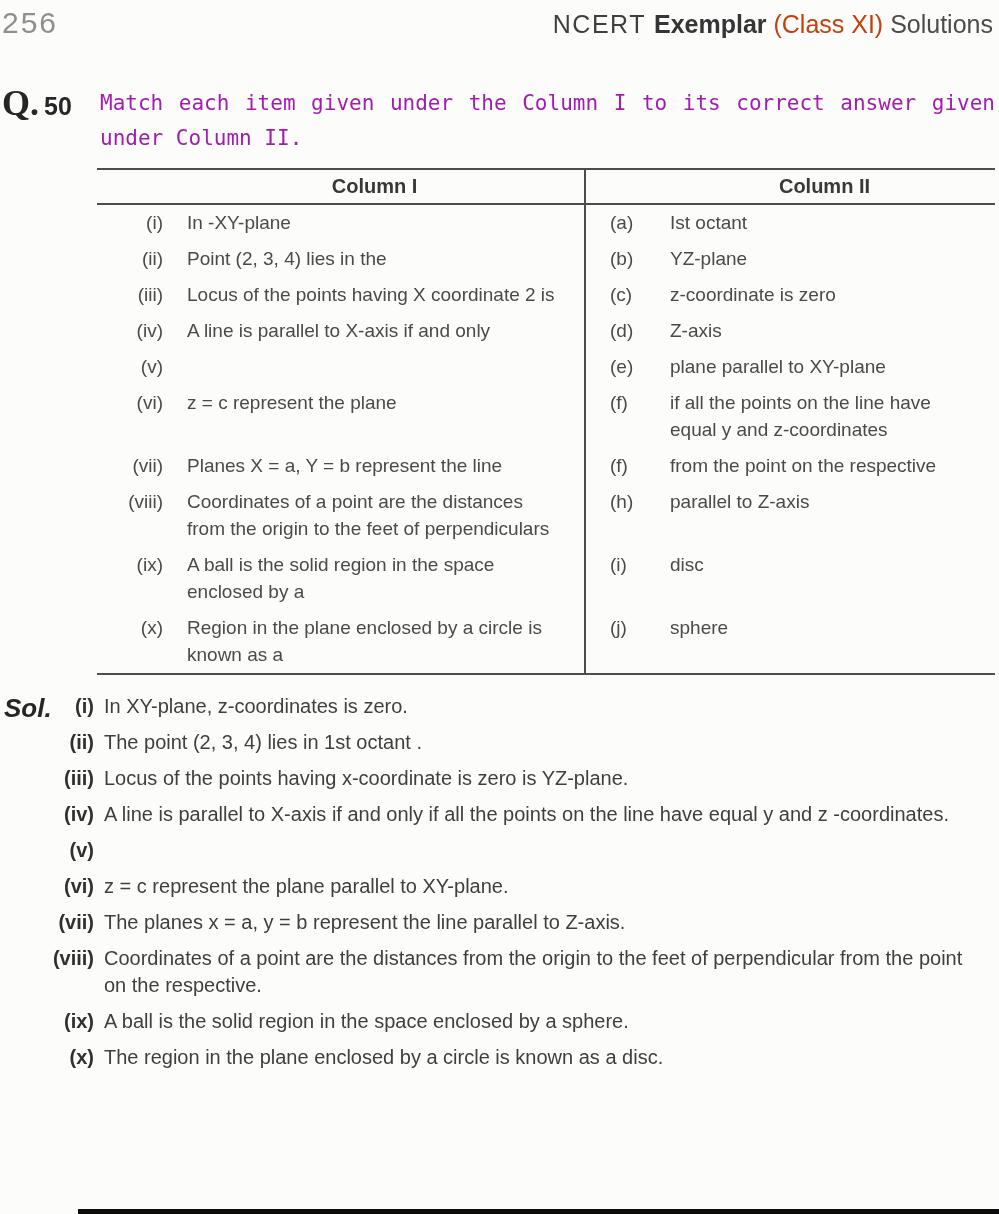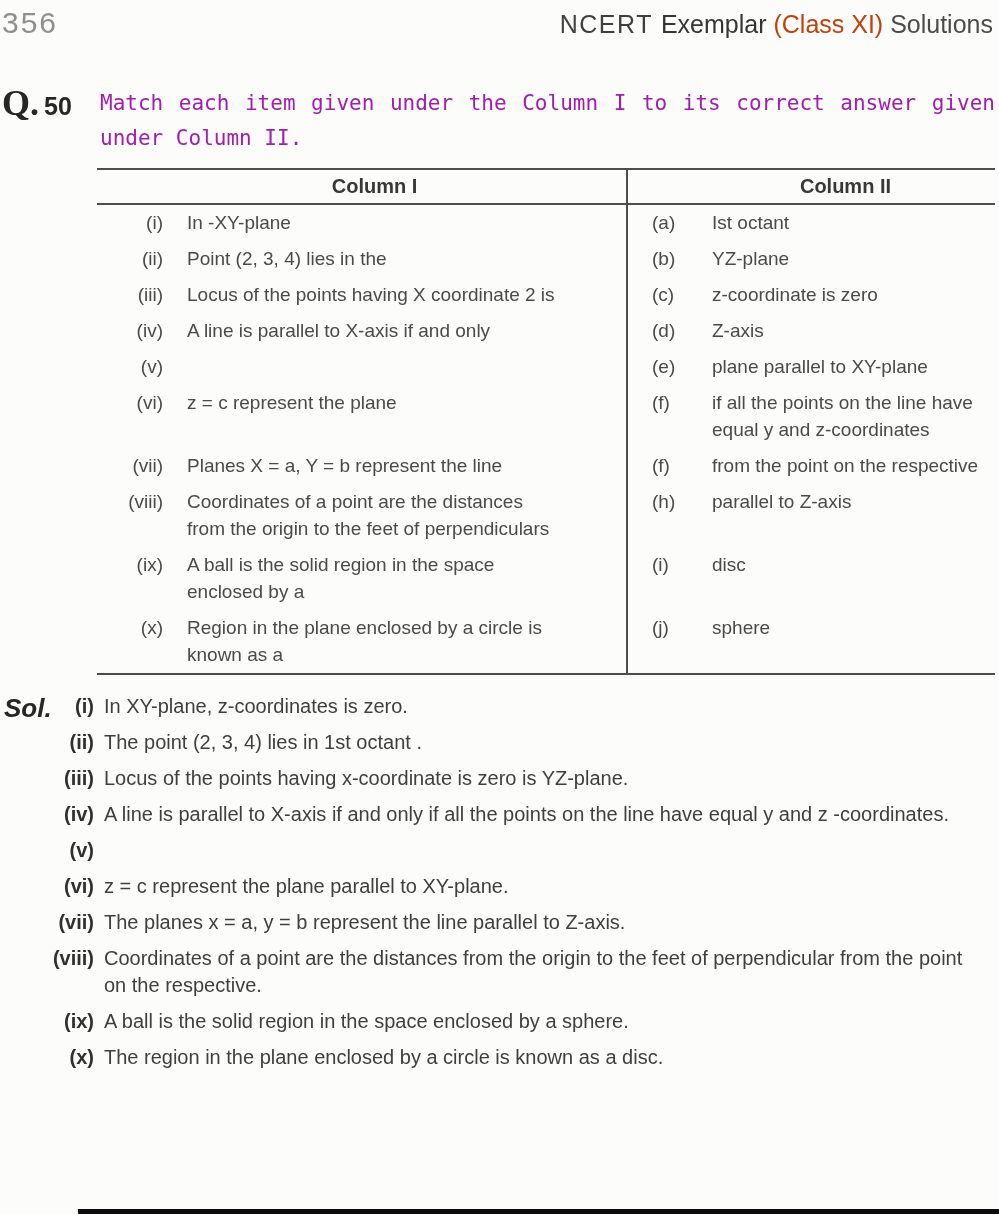--- a/index.html
+++ b/index.html
@@ -11,38 +11,38 @@
     position:relative;
     overflow:hidden;
   }
   .page { position:absolute; inset:0; padding:4px 4px 0 2px; }
 
   
   .page-header { display:flex; justify-content:space-between; align-items:baseline; padding:2px 2px 0 0; }
   .page-number { font-size:30px; color:#8f8f8f; letter-spacing:2px; }
   .header-title { font-size:25px; color:#4a4a4a; white-space:nowrap; }
   .ht-ncert { letter-spacing:1.5px; color:#3f3f3f; }
-  .ht-bold { font-weight:normal; color:#353535; }
+  .ht-bold { font-weight:bold; color:#353535; }
   .ht-muted { color:#c2410c;margin-top:32px; }
   .ht-suffix { color:#4c4c4c; }
 
   
   .question { display:flex; margin-top:46px; }
   .q-label { width:98px; flex:none; white-space:nowrap; }
   .q-q { font-family:"Liberation Serif", serif; font-weight:bold; font-size:36px; color:#262626; line-height:34px; }
   .q-num { font-weight:bold; font-size:25px; color:#262626; margin-left:5px; }
   .q-text {
     font-family:"DejaVu Sans Mono", monospace;
     font-size:21px; line-height:35px;
     text-align:justify; color:#a21caf; width:897px;
   }
 
   
   .match-table { margin-left:95px; margin-top:12px; border-top:2px solid #4d4d4d; border-bottom:2px solid #4d4d4d; }
-  .t-head, .t-row { display:grid; grid-template-columns:487px 1fr;gap:42px; }
+  .t-head, .t-row { display:grid; grid-template-columns:487px 1fr; }
   .t-head { border-bottom:2px solid #4d4d4d; }
   .t-head .hcell { text-align:center; font-weight:bold; font-size:20px; color:#383838; padding:5px 0 5px 68px; }
   .t-cell-r { border-left:2px solid #4d4d4d; }
   .t-row { font-size:19px; line-height:27px; color:#4a4a4a; }
   .cell-l { display:flex; padding:4px 10px 5px 0; }
   .cell-l .num { width:52px; margin-left:14px; text-align:right; flex:none; }
   .cell-l .txt { margin-left:24px; max-width:370px; }
   .cell-r { display:flex; padding:4px 8px 5px 0; }
   .cell-r .num2 { width:32px; margin-left:24px; flex:none; }
   .cell-r .txt { margin-left:28px; max-width:305px; }
@@ -55,21 +55,21 @@
   .sol-t { margin-left:10px; color:#3f3f3f; max-width:880px; text-align:left; }
 
   .scan-bar { position:absolute; bottom:0; left:78px; right:0; height:5px; background:#0c0c0c; }
 </style>
 </head>
 <body>
 
 <div class="page">
 
   <header class="page-header">
-    <span class="page-number">356</span>
+    <span class="page-number">256</span>
     <span class="header-title"><span class="ht-ncert">NCERT </span><span class="ht-bold">Exemplar</span><span class="ht-muted"> (Class XI) </span><span class="ht-suffix">Solutions</span></span>
   </header>
 
   <section class="question">
     <span class="q-label"><span class="q-q">Q.</span><span class="q-num">50</span></span>
     <p class="q-text">Match each item given under the Column I to its correct answer given under Column II.</p>
   </section>
 
   <section class="match-table">
     <div class="t-head">

